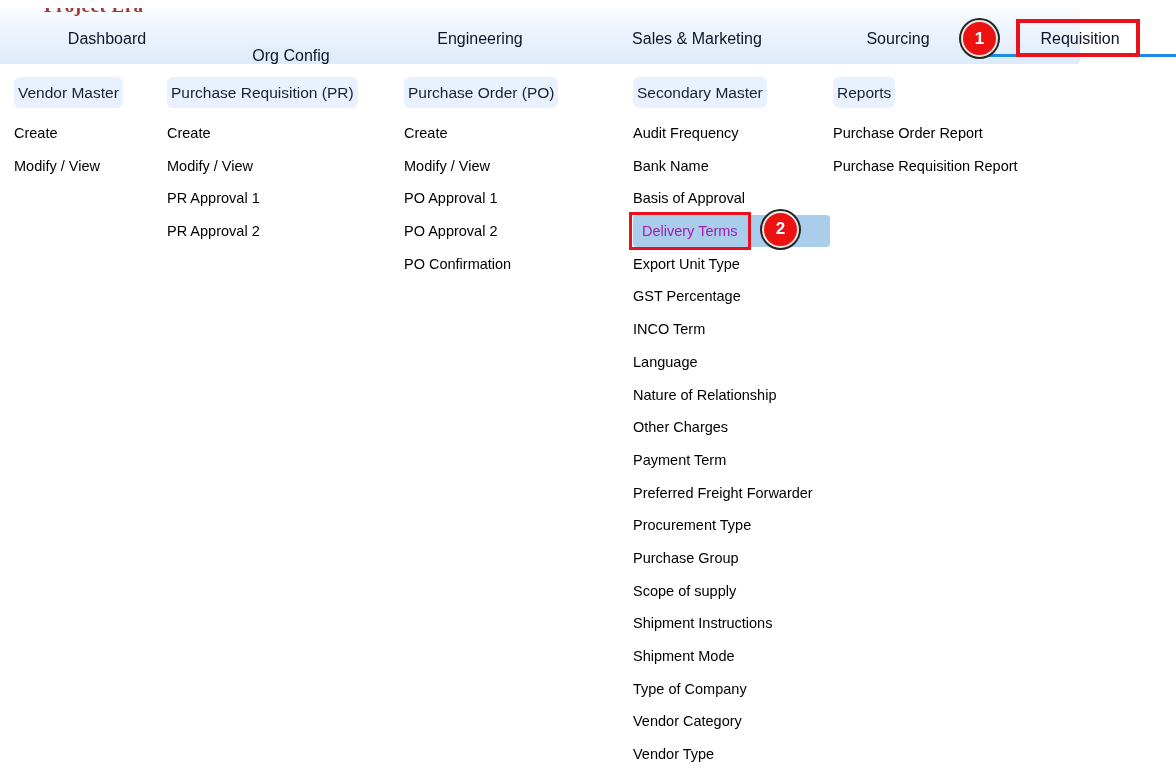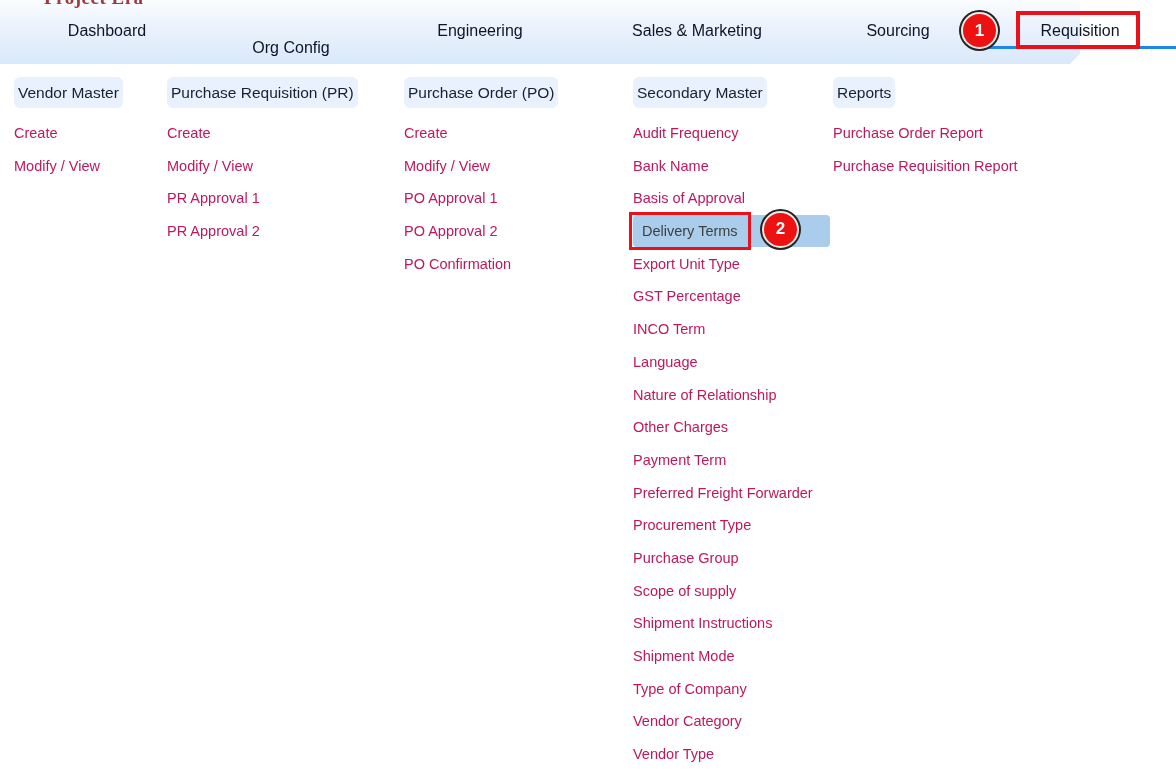--- a/index.html
+++ b/index.html
@@ -2,21 +2,21 @@
 <html><head>
 <meta charset="utf-8">
 <style>
   html,body{margin:0;padding:0;}
   body{
     width:1176px;height:777px;position:relative;overflow:hidden;
     background:#ffffff;font-family:"Liberation Sans",sans-serif;
   }
   
   .navbar{
-    position:absolute;left:0;top:0;width:1080px;height:64px;
+    position:absolute;left:0;top:8px;width:1080px;height:64px;
     background:linear-gradient(180deg,#fbfdff 0%,#ecf3fd 38%,#d9e9fa 100%);
   }
   .logo-clip{position:absolute;left:44px;top:0;height:9px;width:130px;overflow:hidden;}
   .logo-clip span{
     display:block;margin-top:-13px;
     font-family:"Liberation Serif",serif;font-weight:700;font-size:19px;
     color:#9e3a3e;letter-spacing:.5px;white-space:nowrap;
   }
   .nav-items{position:absolute;inset:0;}
   .nav-item{
@@ -58,33 +58,33 @@
   .menu-col:nth-of-type(4){left:633px;width:197px;}
   .menu-col:nth-of-type(5){left:833px;width:210px;}
   .col-header{
     display:inline-block;background:#e8f1fd;color:#19202e;
     font-size:15.5px;height:31px;line-height:31px;padding:0 4px;
     border-radius:6px;white-space:nowrap;
   }
   .col-items{margin-top:9px;}
   .menu-item{
     position:relative;height:32.7px;line-height:32.7px;
-    font-size:14.5px;color:#be185d;white-space:nowrap;cursor:pointer;
+    font-size:14.5px;color:#000000;white-space:nowrap;cursor:pointer;
   }
   
   .menu-item.highlighted{color:#16202e;}
   .hl-bg{
     position:absolute;left:0;top:0;width:100%;height:32px;
     background:#aacdec;border-radius:4px;
   }
   .red-box{
     position:absolute;left:-4px;top:-3px;height:32px;line-height:32px;
     border:3.5px solid #e8111c;padding:0 10px;background:transparent;
   }
-  .hl-text{font-size:14.5px;color:#404040;}
+  .hl-text{font-size:14.5px;color:#a21caf;}
   .anno-circle.c2{left:129px;top:-4px;}
 </style>
 </head>
 <body>
 
 <div class="navbar">
   <div class="logo-clip">
     <span>Project Era</span>
   </div>
   <div class="nav-items">

